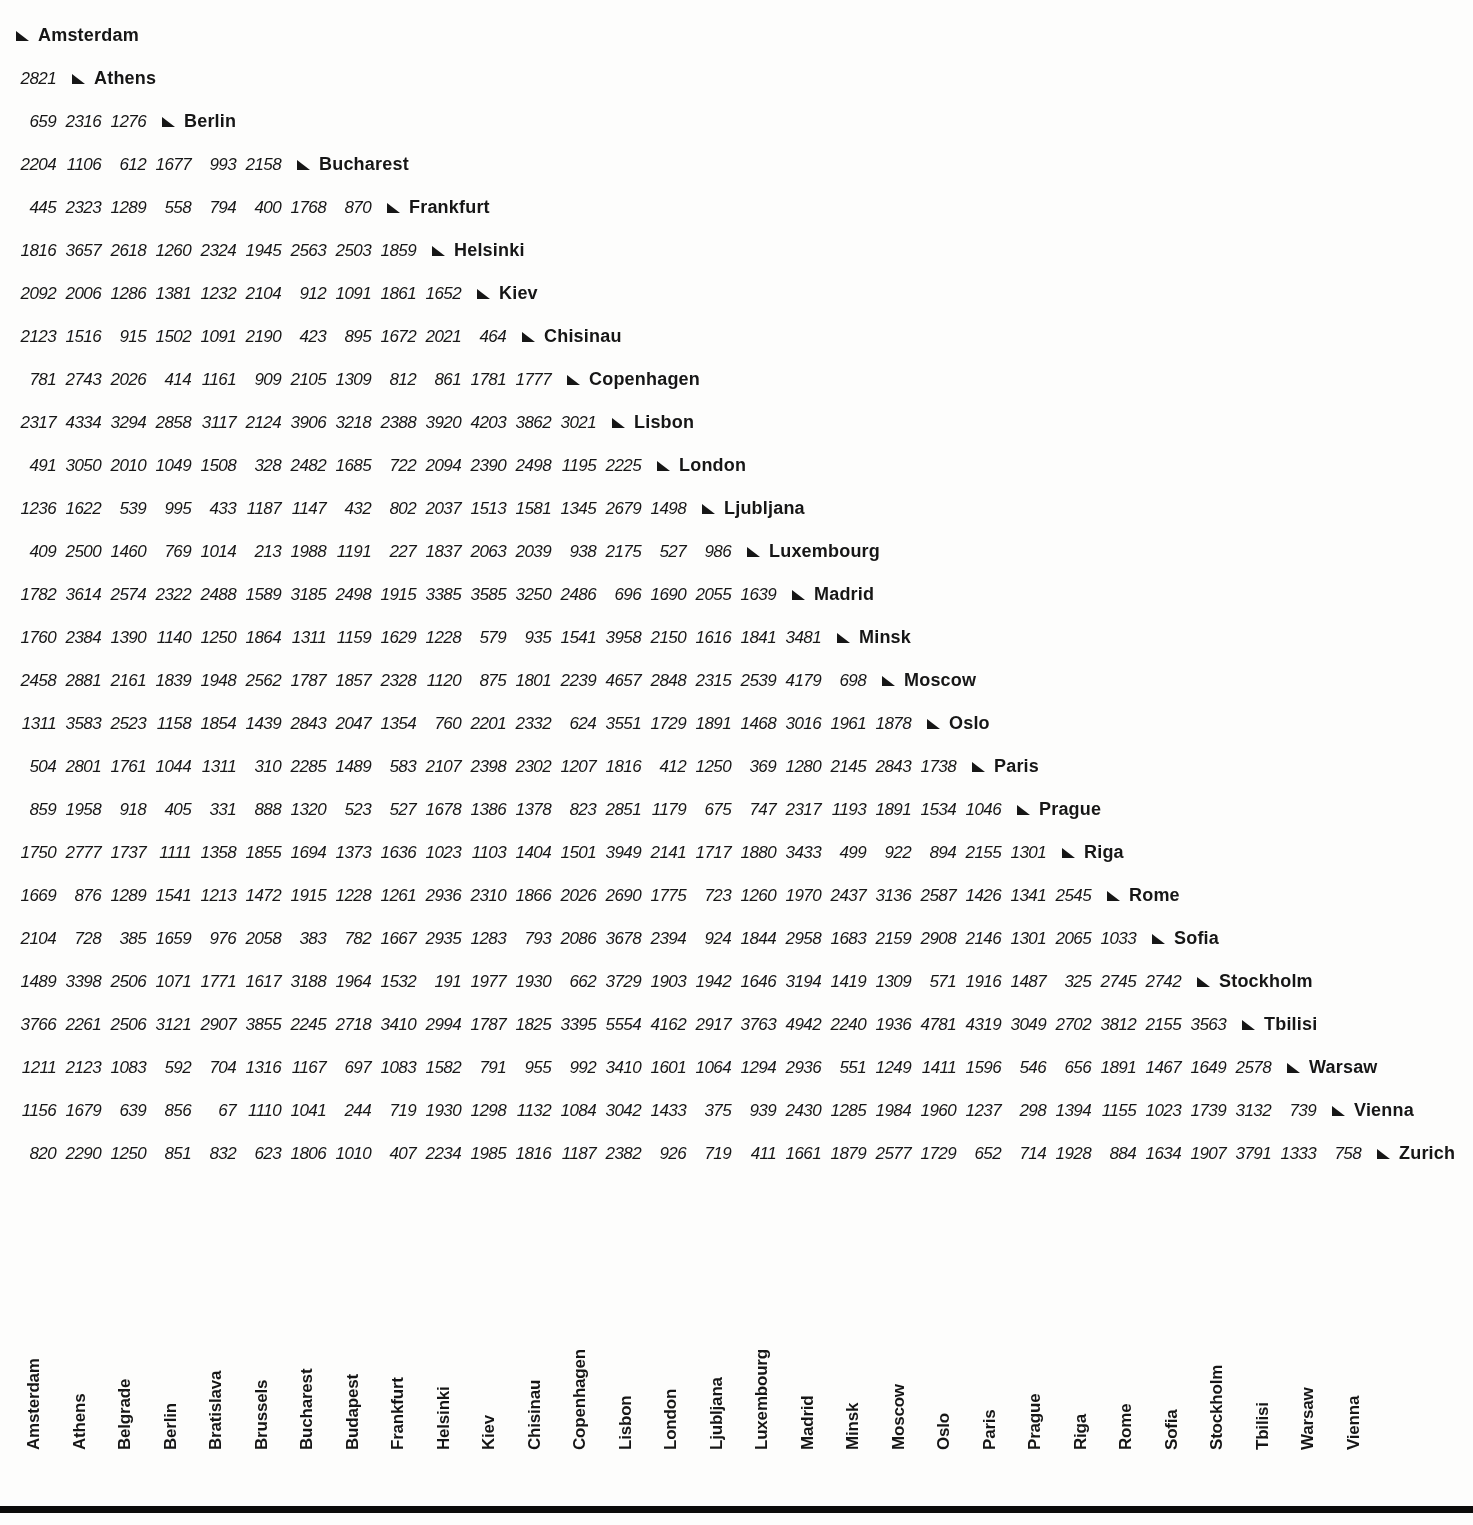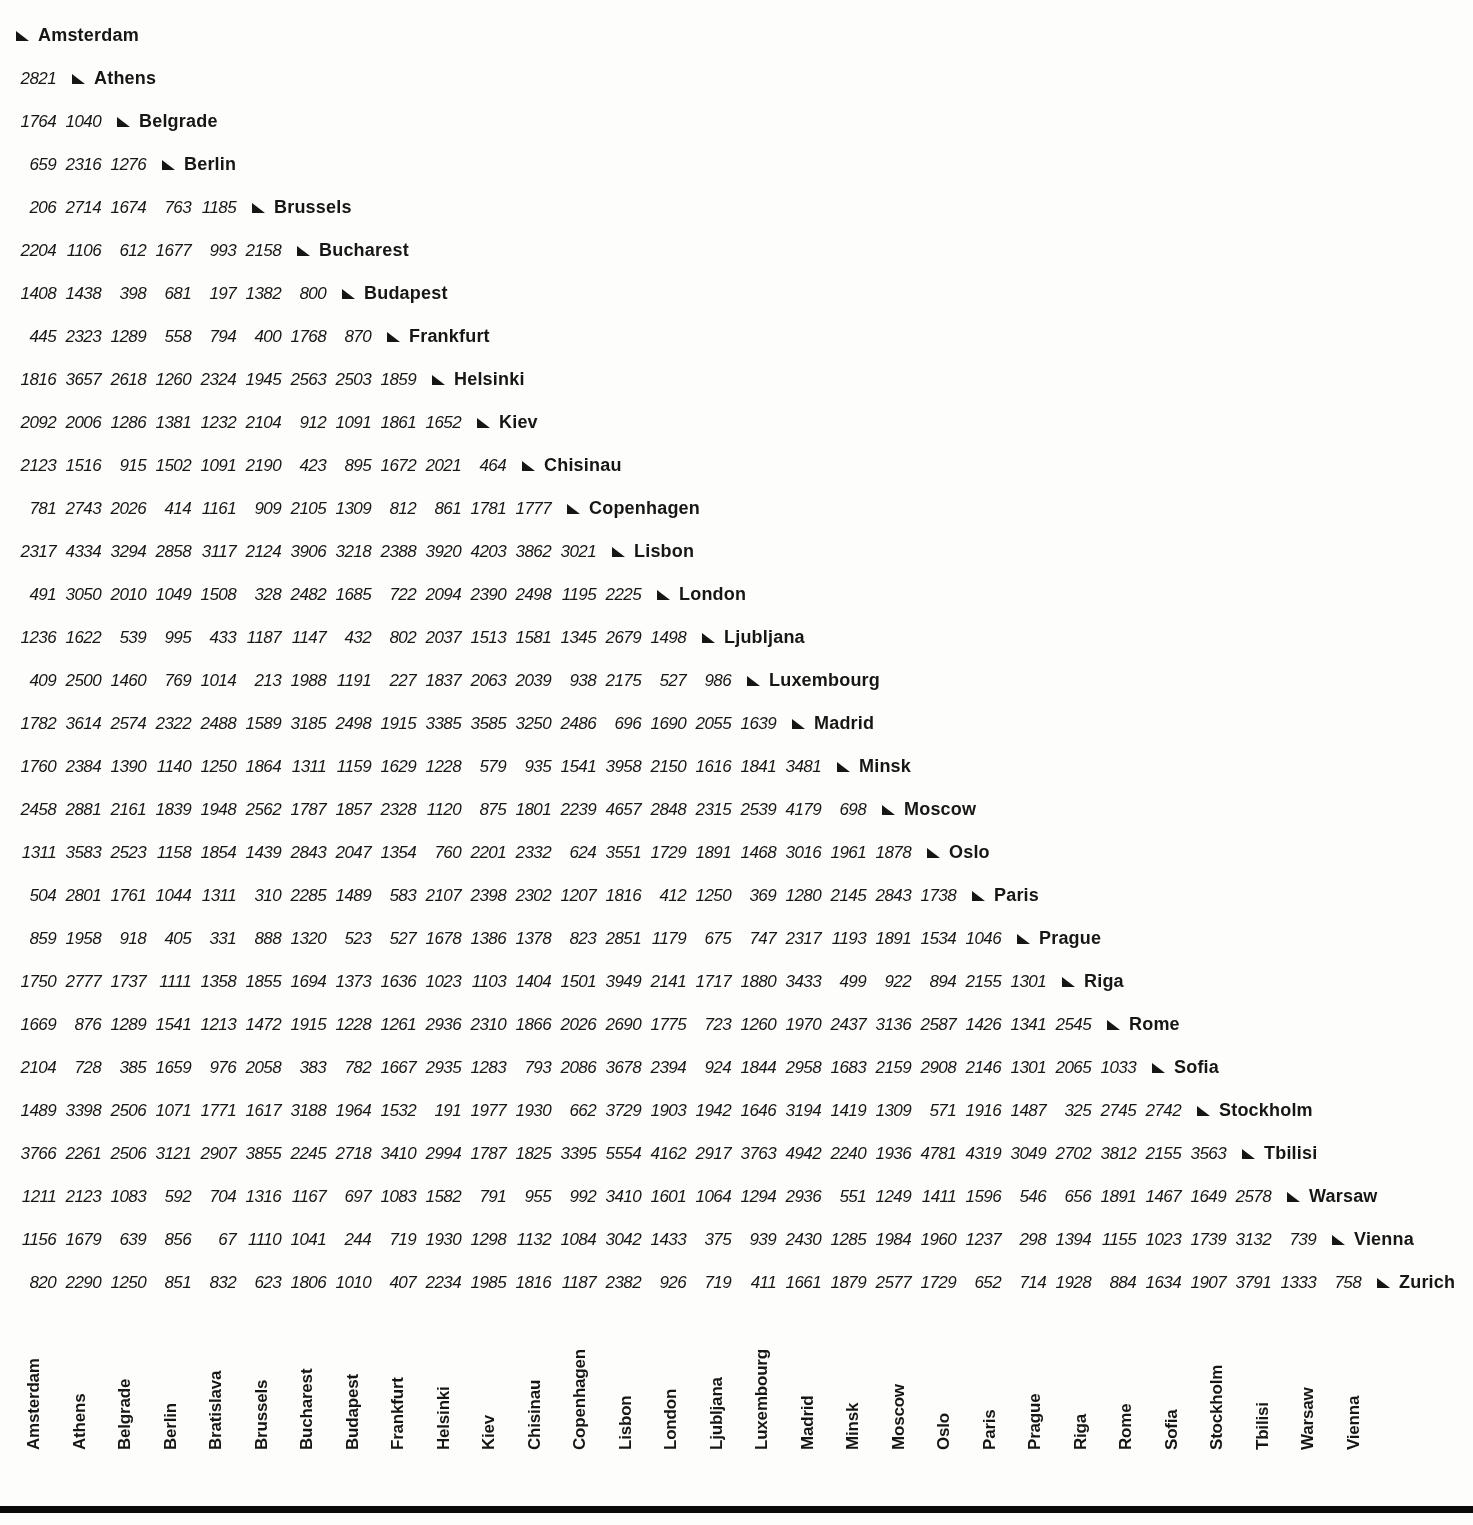--- a/index.html
+++ b/index.html
@@ -85,80 +85,42 @@
     <div class="m-row">
       <div class="m-cell">2821</div>
       <div class="city">
         <span class="city-icon"><svg width="15" height="14" viewBox="0 0 15 14">
             <polygon points="1,2 14,12 1,12" fill="currentColor"></polygon>
           </svg></span>
         <span class="city-name">Athens</span>
       </div>
     </div>
     <div class="m-row">
-      <div class="m-cell">1764</div>
-      <div class="m-cell">1040</div>
-      <div class="city">
-        <span class="city-icon"><svg width="15" height="14" viewBox="0 0 15 14">
-            <polygon points="1,2 14,12 1,12" fill="currentColor"></polygon>
-          </svg></span>
-        <span class="city-name">Belgrade</span>
-      </div>
-    </div>
-    <div class="m-row">
       <div class="m-cell">659</div>
       <div class="m-cell">2316</div>
       <div class="m-cell">1276</div>
       <div class="city">
         <span class="city-icon"><svg width="15" height="14" viewBox="0 0 15 14">
             <polygon points="1,2 14,12 1,12" fill="currentColor"></polygon>
           </svg></span>
         <span class="city-name">Berlin</span>
-      </div>
-    </div>
-    <div class="m-row">
-      <div class="m-cell">206</div>
-      <div class="m-cell">2714</div>
-      <div class="m-cell">1674</div>
-      <div class="m-cell">763</div>
-      <div class="m-cell">1185</div>
-      <div class="city">
-        <span class="city-icon"><svg width="15" height="14" viewBox="0 0 15 14">
-            <polygon points="1,2 14,12 1,12" fill="currentColor"></polygon>
-          </svg></span>
-        <span class="city-name">Brussels</span>
       </div>
     </div>
     <div class="m-row">
       <div class="m-cell">2204</div>
       <div class="m-cell">1106</div>
       <div class="m-cell">612</div>
       <div class="m-cell">1677</div>
       <div class="m-cell">993</div>
       <div class="m-cell">2158</div>
       <div class="city">
         <span class="city-icon"><svg width="15" height="14" viewBox="0 0 15 14">
             <polygon points="1,2 14,12 1,12" fill="currentColor"></polygon>
           </svg></span>
         <span class="city-name">Bucharest</span>
-      </div>
-    </div>
-    <div class="m-row">
-      <div class="m-cell">1408</div>
-      <div class="m-cell">1438</div>
-      <div class="m-cell">398</div>
-      <div class="m-cell">681</div>
-      <div class="m-cell">197</div>
-      <div class="m-cell">1382</div>
-      <div class="m-cell">800</div>
-      <div class="city">
-        <span class="city-icon"><svg width="15" height="14" viewBox="0 0 15 14">
-            <polygon points="1,2 14,12 1,12" fill="currentColor"></polygon>
-          </svg></span>
-        <span class="city-name">Budapest</span>
       </div>
     </div>
     <div class="m-row">
       <div class="m-cell">445</div>
       <div class="m-cell">2323</div>
       <div class="m-cell">1289</div>
       <div class="m-cell">558</div>
       <div class="m-cell">794</div>
       <div class="m-cell">400</div>
       <div class="m-cell">1768</div>

